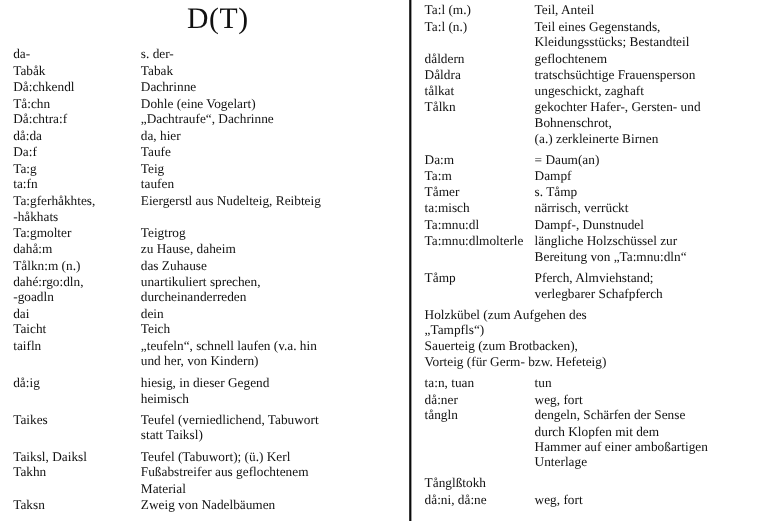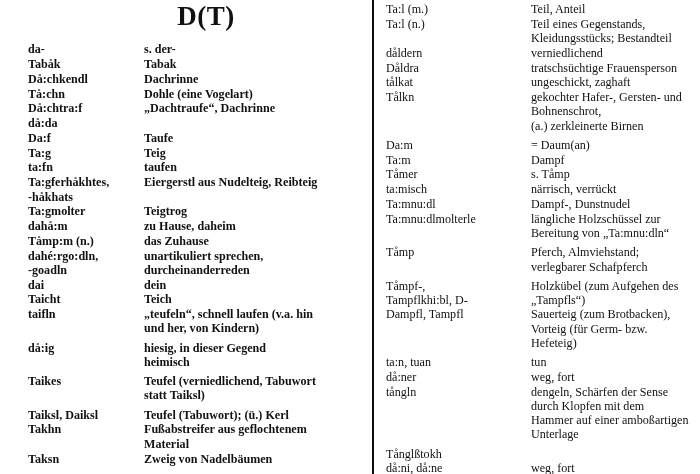--- a/index.html
+++ b/index.html
@@ -30,22 +30,21 @@
     background: #0b0b0b;
   }
   .col {
     position: absolute;
     top: 0;
     box-sizing: border-box;
   }
   .col-left {
     left: 0;
     width: 404px;
-    padding: 0 8px 0 16px;
-    font-weight: bold;
+    padding: 0 8px 0 0;
   }
   .col-right {
     left: 378px;
     width: 322px;
     padding: 0 4px 0 8px;
   }
   .title {
     text-align: center;
     font-size: 27px;
     letter-spacing: 0.5px;
@@ -73,21 +72,21 @@
   }
   .entry .df {
     flex: 1 1 auto;
     white-space: pre-line;
   }
   
   .col-left .hw { width: 112px; margin-left: 12px; }
   .col-left .df { width: 238px; }
   
   .col-right .hw { width: 96px; }
-  .col-right .df { width: 212px; margin-left: 45px; }
+  .col-right .df { width: 212px; }
 
   .right-top-pad { height: 2px; }
 </style>
 </head>
 <body>
 
 <div class="page">
 
   <div class="divider"></div>
 
@@ -109,20 +108,21 @@
       <div class="entry">
           <span class="hw">Tå:chn</span>
           <span class="df">Dohle (eine Vogelart)</span>
         </div>
       <div class="entry">
           <span class="hw">Då:chtra:f</span>
           <span class="df">„Dachtraufe“, Dachrinne</span>
         </div>
       <div class="entry">
           <span class="hw">då:da</span>
+          <span class="df">da, hier</span>
         </div>
       <div class="entry">
           <span class="hw">Da:f</span>
           <span class="df">Taufe</span>
         </div>
       <div class="entry">
           <span class="hw">Ta:g</span>
           <span class="df">Teig</span>
         </div>
       <div class="entry">
@@ -136,21 +136,21 @@
         </div>
       <div class="entry">
           <span class="hw">Ta:gmolter</span>
           <span class="df">Teigtrog</span>
         </div>
       <div class="entry">
           <span class="hw">dahå:m</span>
           <span class="df">zu Hause, daheim</span>
         </div>
       <div class="entry">
-          <span class="hw">Tåmp:m (n.)</span>
+          <span class="hw">Tålkn:m (n.)</span>
           <span class="df">das Zuhause</span>
         </div>
       <div class="entry">
           <span class="hw">dahé:rgo:dln,
 -goadln</span>
           <span class="df">unartikuliert sprechen,
 durcheinanderreden</span>
         </div>
       <div class="entry">
           <span class="hw">dai</span>
@@ -198,21 +198,21 @@
           <span class="hw">Ta:l (m.)</span>
           <span class="df">Teil, Anteil</span>
         </div>
       <div class="entry">
           <span class="hw">Ta:l (n.)</span>
           <span class="df">Teil eines Gegenstands,
 Kleidungsstücks; Bestandteil</span>
         </div>
       <div class="entry">
           <span class="hw">dåldern</span>
-          <span class="df">verniedlichend</span>
+          <span class="df">geflochtenem</span>
         </div>
       <div class="entry">
           <span class="hw">Dåldra</span>
           <span class="df">tratschsüchtige Frauensperson</span>
         </div>
       <div class="entry">
           <span class="hw">tålkat</span>
           <span class="df">ungeschickt, zaghaft</span>
         </div>
       <div class="entry">
@@ -245,23 +245,20 @@
           <span class="hw">Ta:mnu:dlmolterle</span>
           <span class="df">längliche Holzschüssel zur
 Bereitung von „Ta:mnu:dln“</span>
         </div>
       <div class="entry gap">
           <span class="hw">Tåmp</span>
           <span class="df">Pferch, Almviehstand;
 verlegbarer Schafpferch</span>
         </div>
       <div class="entry gap">
-          <span class="hw">Tåmpf-,
-Tampflkhi:bl, D-
-Dampfl, Tampfl</span>
           <span class="df">Holzkübel (zum Aufgehen des
 „Tampfls“)
 Sauerteig (zum Brotbacken),
 Vorteig (für Germ- bzw. Hefeteig)</span>
         </div>
       <div class="entry gap">
           <span class="hw">ta:n, tuan</span>
           <span class="df">tun</span>
         </div>
       <div class="entry">

